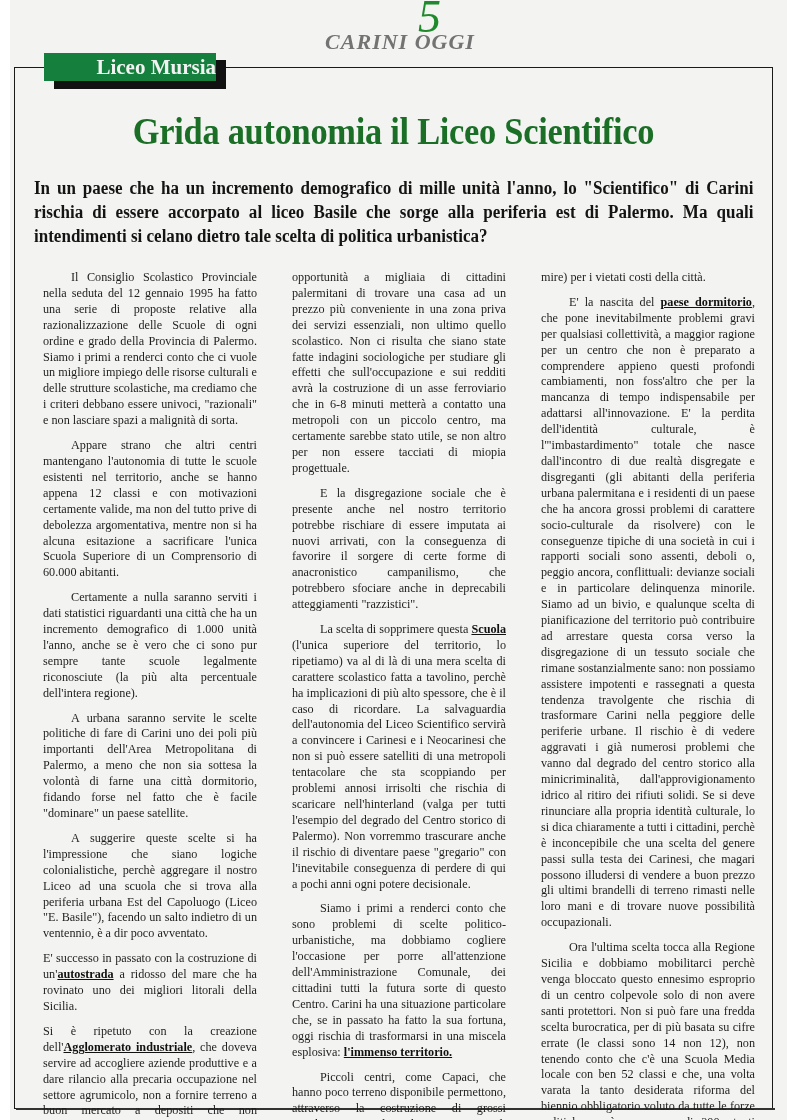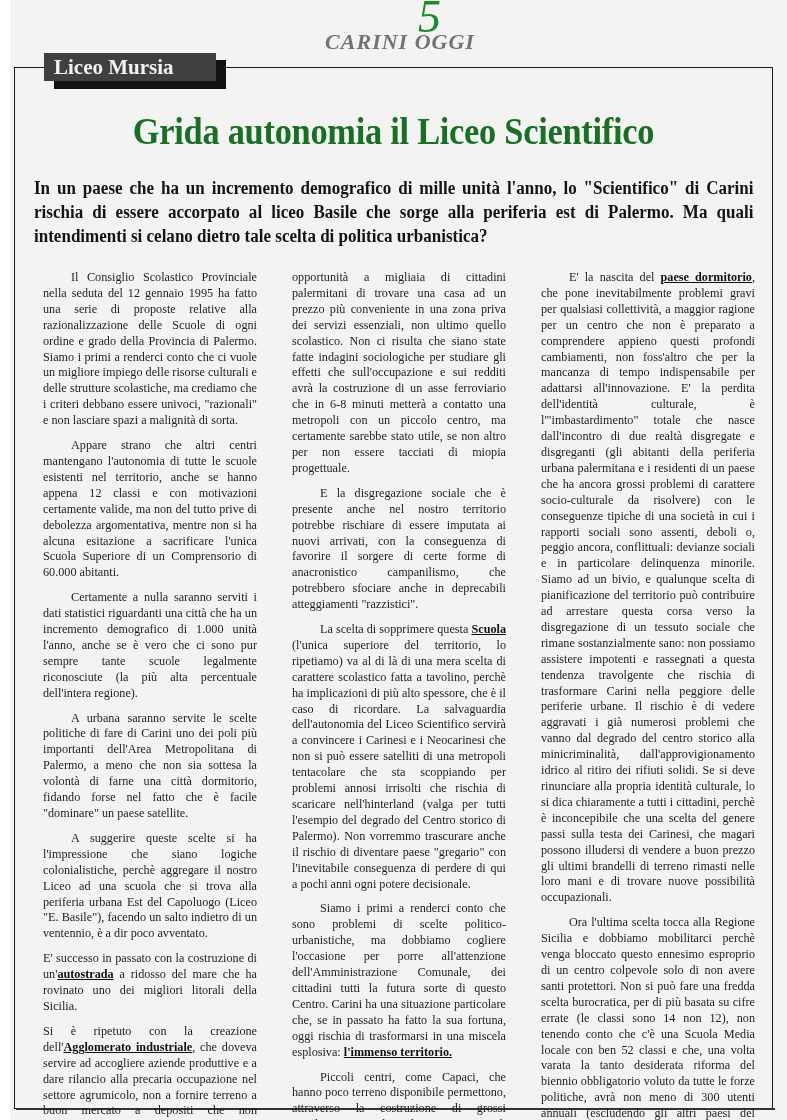--- a/index.html
+++ b/index.html
@@ -72,21 +72,21 @@
 
 <div class="masthead">
   <span class="logo-five" style="color: rgb(31, 138, 44);">5</span>
   <span class="logo-text">CARINI OGGI</span>
 </div>
 
 <div class="frame"></div>
 <div class="frame-shadow-bottom"></div>
 
 <div class="section-banner-shadow"></div>
-<div class="section-banner" style="background: #404040;">
+<div class="section-banner" style="background: #15803d; text-align: right;">
   <span>Liceo Mursia</span>
 </div>
 
 <h1 class="headline" style="color: rgb(26, 110, 38);">Grida autonomia il Liceo Scientifico</h1>
 
 <div class="lede">In un paese che ha un incremento demografico di mille unità l'anno, lo "Scientifico" di Carini rischia di essere accorpato al liceo Basile che sorge alla periferia est di Palermo. Ma quali intendimenti si celano dietro tale scelta di politica urbanistica?</div>
 
 <div class="columns">
   <div class="col">
       <p class="indent"><span>Il Consiglio Scolastico Provinciale nella seduta del 12 gennaio 1995 ha fatto una serie di proposte relative alla razionalizzazione delle Scuole di ogni ordine e grado della Provincia di Palermo. Siamo i primi a renderci conto che ci vuole un migliore impiego delle risorse culturali e delle strutture scolastiche, ma crediamo che i criteri debbano essere univoci, "razionali" e non lasciare spazi a malignità di sorta.</span></p>
@@ -98,16 +98,17 @@
       <p><span>Si è ripetuto con la creazione dell'</span><b>Agglomerato industriale</b><span>, che doveva servire ad accogliere aziende produttive e a dare rilancio alla precaria occupazione nel settore agrumicolo, non a fornire terreno a buon mercato a depositi che non garantiscono neppure l'occupazione della manovalanza locale.</span></p>
     </div>
   <div class="col">
       <p><span>opportunità a migliaia di cittadini palermitani di trovare una casa ad un prezzo più conveniente in una zona priva dei servizi essenziali, non ultimo quello scolastico. Non ci risulta che siano state fatte indagini sociologiche per studiare gli effetti che sull'occupazione e sui redditi avrà la costruzione di un asse ferroviario che in 6-8 minuti metterà a contatto una metropoli con un piccolo centro, ma certamente sarebbe stato utile, se non altro per non essere tacciati di miopia progettuale.</span></p>
       <p class="indent"><span>E la disgregazione sociale che è presente anche nel nostro territorio potrebbe rischiare di essere imputata ai nuovi arrivati, con la conseguenza di favorire il sorgere di certe forme di anacronistico campanilismo, che potrebbero sfociare anche in deprecabili atteggiamenti "razzistici".</span></p>
       <p class="indent"><span>La scelta di sopprimere questa </span><b>Scuola</b><span> (l'unica superiore del territorio, lo ripetiamo) va al di là di una mera scelta di carattere scolastico fatta a tavolino, perchè ha implicazioni di più alto spessore, che è il caso di ricordare. La salvaguardia dell'autonomia del Liceo Scientifico servirà a convincere i Carinesi e i Neocarinesi che non si può essere satelliti di una metropoli tentacolare che sta scoppiando per problemi annosi irrisolti che rischia di scaricare nell'hinterland (valga per tutti l'esempio del degrado del Centro storico di Palermo). Non vorremmo trascurare anche il rischio di diventare paese "gregario" con l'inevitabile conseguenza di perdere di qui a pochi anni ogni potere decisionale.</span></p>
       <p class="indent"><span>Siamo i primi a renderci conto che sono problemi di scelte politico-urbanistiche, ma dobbiamo cogliere l'occasione per porre all'attenzione dell'Amministrazione Comunale, dei cittadini tutti la futura sorte di questo Centro. Carini ha una situazione particolare che, se in passato ha fatto la sua fortuna, oggi rischia di trasformarsi in una miscela esplosiva: </span><b>l'immenso territorio.</b></p>
       <p class="indent"><span>Piccoli centri, come Capaci, che hanno poco terreno disponibile permettono, attraverso la costruzione di grossi insediamenti residenziali, un processo di socializzazione che passa anche attraverso la normale vita condominiale per terminare alla fruizione della piazza, luogo di aggregazione per eccellenza; Carini per la sua estensione rischia, invece, di avere tante unità abitative sparse in montagna e a valle, che non troveranno in loco centri di aggregazione classici (Scuole, strutture sportive, centri culturali, Parrocchie) e che saranno considerate luoghi di pernottamento cui si è costretti a vivere ( o meglio a dor-</span></p>
     </div>
   <div class="col">
+      <p><span>mire) per i vietati costi della città.</span></p>
       <p class="indent"><span>E' la nascita del </span><b>paese dormitorio</b><span>, che pone inevitabilmente problemi gravi per qualsiasi collettività, a maggior ragione per un centro che non è preparato a comprendere appieno questi profondi cambiamenti, non foss'altro che per la mancanza di tempo indispensabile per adattarsi all'innovazione. E' la perdita dell'identità culturale, è l'"imbastardimento" totale che nasce dall'incontro di due realtà disgregate e disgreganti (gli abitanti della periferia urbana palermitana e i residenti di un paese che ha ancora grossi problemi di carattere socio-culturale da risolvere) con le conseguenze tipiche di una società in cui i rapporti sociali sono assenti, deboli o, peggio ancora, conflittuali: devianze sociali e in particolare delinquenza minorile. Siamo ad un bivio, e qualunque scelta di pianificazione del territorio può contribuire ad arrestare questa corsa verso la disgregazione di un tessuto sociale che rimane sostanzialmente sano: non possiamo assistere impotenti e rassegnati a questa tendenza travolgente che rischia di trasformare Carini nella peggiore delle periferie urbane. Il rischio è di vedere aggravati i già numerosi problemi che vanno dal degrado del centro storico alla minicriminalità, dall'approvigionamento idrico al ritiro dei rifiuti solidi. Se si deve rinunciare alla propria identità culturale, lo si dica chiaramente a tutti i cittadini, perchè è inconcepibile che una scelta del genere passi sulla testa dei Carinesi, che magari possono illudersi di vendere a buon prezzo gli ultimi brandelli di terreno rimasti nelle loro mani e di trovare nuove possibilità occupazionali.</span></p>
       <p class="indent"><span>Ora l'ultima scelta tocca alla Regione Sicilia e dobbiamo mobilitarci perchè venga bloccato questo ennesimo esproprio di un centro colpevole solo di non avere santi protettori. Non si può fare una fredda scelta burocratica, per di più basata su cifre errate (le classi sono 14 non 12), non tenendo conto che c'è una Scuola Media locale con ben 52 classi e che, una volta varata la tanto desiderata riforma del biennio obbligatorio voluto da tutte le forze politiche, avrà non meno di 300 utenti annuali (escludendo gli altri paesi del circondario). E' vero, lo ripetiamo, ci sono le scuole private che possono assorbire le esigenze dei numerosi utenti, ma suonerebbe alquanto strano che il medesimo organismo fosse generoso nell'istituzione di nuove scuole a gestione privata e avaro nel riconoscere la presenza dell'unica scuola pubblica del territorio.</span></p>
     </div>
 </div>
 
 </body></html>

